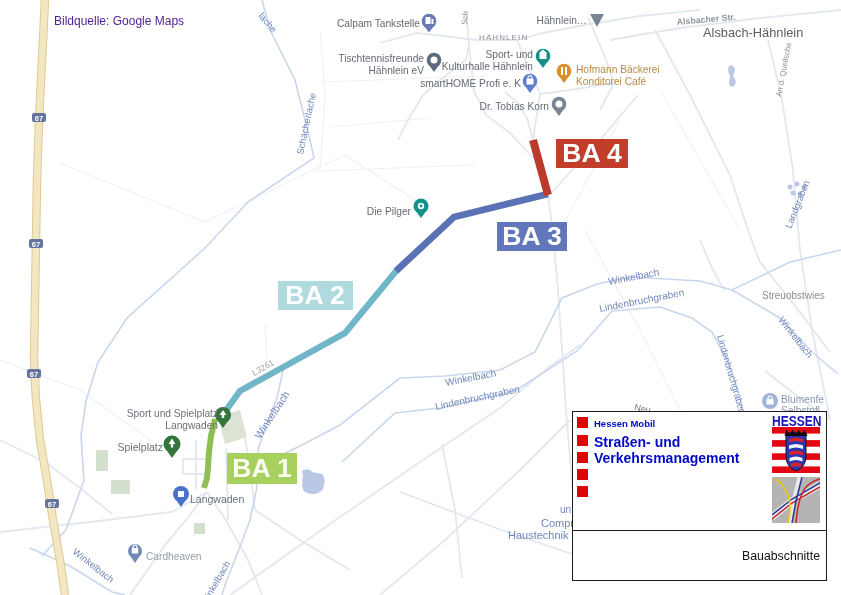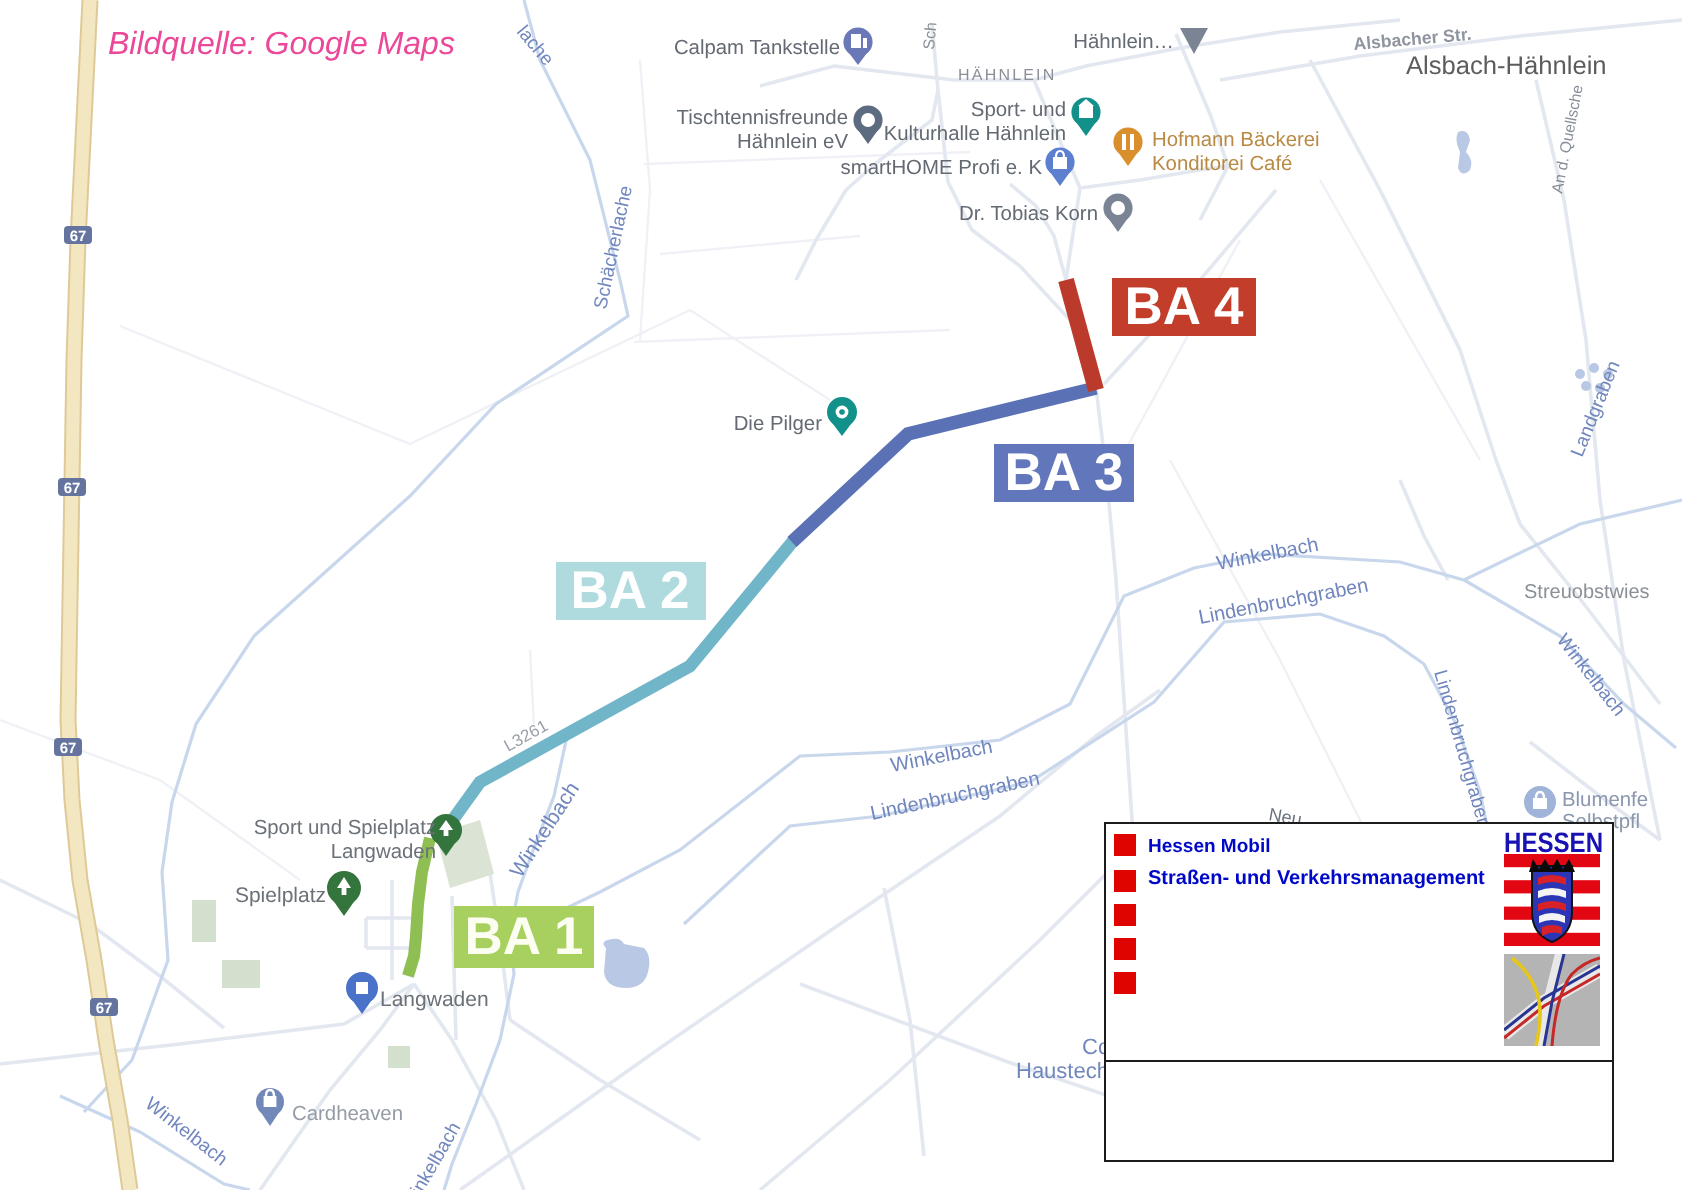--- a/index.html
+++ b/index.html
@@ -1,22 +1,22 @@
 <!DOCTYPE html>
 <html><head>
 <meta charset="utf-8">
 <style>
 html,body{margin:0;padding:0;}
 #page{position:relative;width:841px;height:595px;background:#ffffff;font-family:"Liberation Sans",sans-serif;overflow:hidden;}
 #map{position:absolute;left:0;top:0;}
-#src{position:absolute;left:54px;top:14px;font-size:16px;color:#ec4899;font-style:italic;}
-.legend{position:absolute;left:552px;top:411px;width:255px;height:170px;background:#fff;border:1.5px solid #1c1c1c;box-sizing:border-box;}
+#src{position:absolute;left:54px;top:14px;font-size:12px;color:#4c1d95;}
+.legend{position:absolute;left:572px;top:411px;width:255px;height:170px;background:#fff;border:1.5px solid #1c1c1c;box-sizing:border-box;}
 .lg-sq{position:absolute;left:4px;width:11px;height:11px;background:#e00400;}
 .lg-t1{position:absolute;left:21px;top:6px;font-size:9.5px;font-weight:bold;color:#0008c8;}
-.lg-t2{position:absolute;left:21px;top:22px;font-size:10px;font-weight:bold;color:#0008c8;}
+.lg-t2{position:absolute;left:21px;top:22px;font-size:14px;font-weight:bold;color:#0008c8;}
 .lg-hessen{position:absolute;left:199px;top:1px;width:58px;font-size:14px;font-weight:bold;color:#1812b4;transform:scaleX(0.86);transform-origin:left top;}
 .lg-flag{position:absolute;left:199px;top:15px;}
 .lg-inter{position:absolute;left:199px;top:65px;}
 .lg-bottom{position:absolute;left:0;right:0;top:118px;bottom:0;border-top:1.5px solid #1c1c1c;}
 .lg-cell1{position:absolute;left:0;top:0;bottom:0;width:162px;border-right:1.5px solid #1c1c1c;padding:3px 0 0 4px;font-size:10.3px;color:#111;line-height:13.4px;}
 .lg-cell2{position:absolute;left:163px;right:0;top:0;bottom:0;display:flex;align-items:center;justify-content:center;font-size:12.3px;color:#111;}
 </style>
 </head>
 <body>
 <div id="page">
@@ -299,15 +299,16 @@
   <rect x="0" y="0" width="48" height="46" fill="#b4b4b4"></rect>
   <path d="M0,40 L20,24 L48,8" stroke="#e8e8e8" stroke-width="7" fill="none"></path>
   <path d="M18,46 L22,24 L28,0" stroke="#e8e8e8" stroke-width="5" fill="none"></path>
   <path d="M0,42 L20,26 L48,10" stroke="#c62828" stroke-width="1.5" fill="none"></path>
   <path d="M0,38 L20,22 L48,6" stroke="#283593" stroke-width="1.5" fill="none"></path>
   <path d="M16,46 Q20,28 16,18 Q12,8 4,2" stroke="#e6c619" stroke-width="1.8" fill="none"></path>
   <path d="M20,46 L24,24 L30,0" stroke="#283593" stroke-width="1.5" fill="none"></path>
   <path d="M24,46 Q26,20 34,10 Q40,4 48,2" stroke="#c62828" stroke-width="1.5" fill="none"></path>
  </svg>
  <div class="lg-bottom">
+  <div class="lg-cell2">Bauabschnitte</div>
  </div>
 </div>
 </div>
 
 </body></html>

